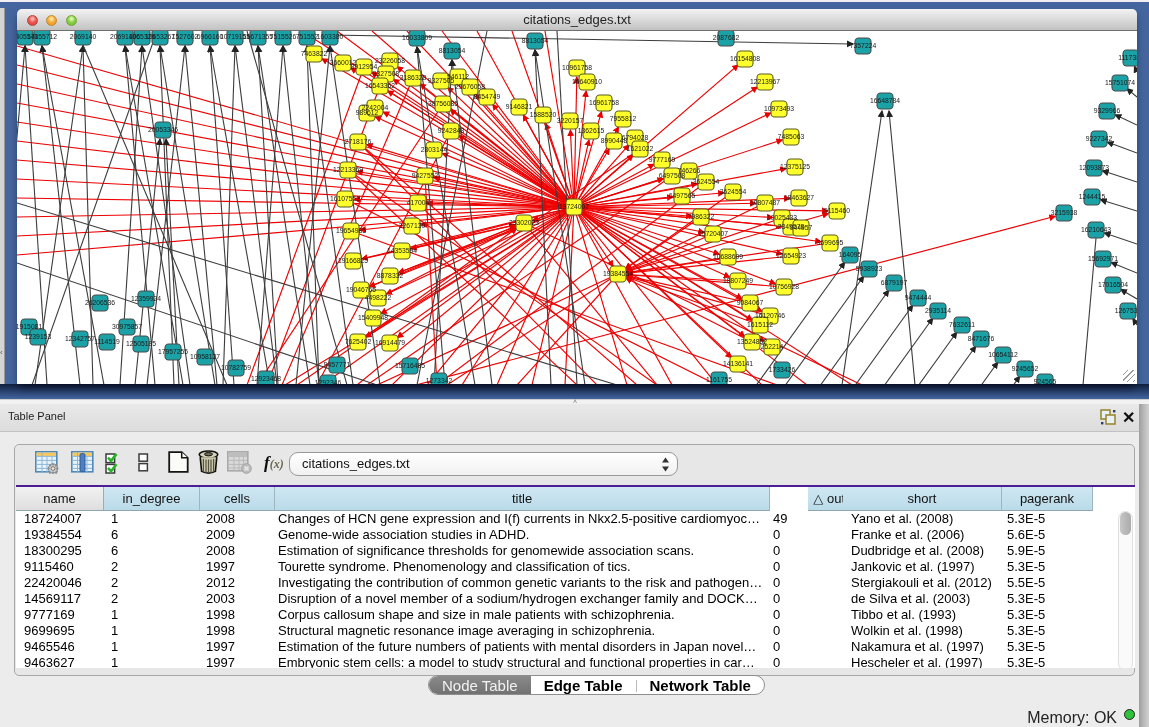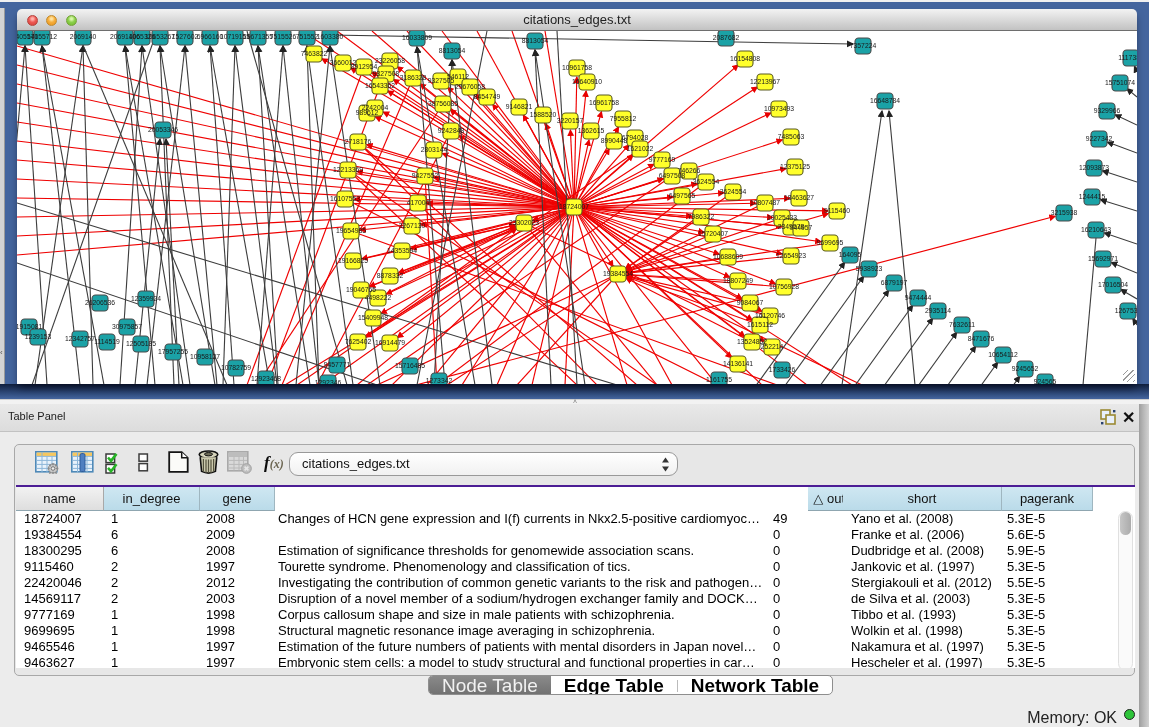--- a/index.html
+++ b/index.html
@@ -48,21 +48,21 @@
 .c0{left:8px;width:80px}
 .c1{left:95px;width:88px}
 .c2{left:190px;width:68px}
 .c3{left:262px;width:492px}
 .c4{left:757px;width:70px}
 .c5{left:835px;width:150px}
 .c6{left:991px;width:86px}
 #vsb{position:absolute;right:2px;top:24px;width:15px;height:160px;background:#fafafa;border:1px solid #e0e0e0;border-radius:8px}
 #vsb .th{position:absolute;left:1px;top:0px;width:11px;height:23px;background:linear-gradient(90deg,#c6c6c6,#ababab);border-radius:6px}
 
-#tabs{position:absolute;left:428px;top:243px;height:20px;display:flex;border:1px solid #8e8e8e;border-radius:5px;overflow:hidden;background:#fff;font-size:19px}
+#tabs{position:absolute;left:428px;top:243px;height:20px;display:flex;border:1px solid #8e8e8e;border-radius:10px;overflow:hidden;background:#fff;font-size:15px}
 #tabs .tab{height:20px;line-height:19px;padding:0 13px;color:#000;font-weight:bold}
 #tabs .sel{background:linear-gradient(#8a8a8a,#6f6f6f);color:#f2f2f2;font-weight:normal}
 #tabs .sep{width:1px;height:12px;background:#bbb;margin-top:4px}
 
 #status{position:absolute;left:0;top:700px;width:100%;height:27px}
 #status .m{position:absolute;right:32px;top:9px;font-size:16px;color:#222}
 #status .dot{position:absolute;right:14px;top:9px;width:11px;height:11px;border-radius:50%;background:#2ec43a;border:1.5px solid #222}
 
 .ic{position:absolute;top:7px}
 </style></head>
@@ -645,39 +645,41 @@
    <div class="ic" style="left:249px;top:8px;font:italic bold 17px 'Liberation Serif',serif;color:#0a0a0a">f<span style="font-size:12px;color:#6b6550">(x)</span></div>
    <div id="combo">citations_edges.txt<svg class="st" viewBox="0 0 9 15">
               <path d="M4.5 0.5 L8 5.5 L1 5.5 Z" fill="#333"></path>
               <path d="M4.5 14.5 L8 9.5 L1 9.5 Z" fill="#333"></path>
             </svg></div>
   </div>
   <div id="table">
    <div id="thead">
     <div class="h h0">name</div>
             <div class="h h1">in_degree</div>
-            <div class="h h2">gene</div>
+            <div class="h h2">cells</div>
+    <div class="h h3">title</div>
             <div class="h h4">△ out_de…</div>
             <div class="h h5">short</div>
     <div class="h h6">pagerank</div>
    </div>
    <div id="rows">
             <div class="tr">
               <div class="c0">18724007</div>
               <div class="c1">1</div>
               <div class="c2">2008</div>
               <div class="c3">Changes of HCN gene expression and I(f) currents in Nkx2.5-positive cardiomyoc…</div>
               <div class="c4">49</div>
               <div class="c5">Yano et al. (2008)</div>
               <div class="c6">5.3E-5</div>
             </div>
 <div class="tr">
               <div class="c0">19384554</div>
               <div class="c1">6</div>
               <div class="c2">2009</div>
+              <div class="c3">Genome-wide association studies in ADHD.</div>
               <div class="c4">0</div>
               <div class="c5">Franke et al. (2006)</div>
               <div class="c6">5.6E-5</div>
             </div>
 <div class="tr">
               <div class="c0">18300295</div>
               <div class="c1">6</div>
               <div class="c2">2008</div>
               <div class="c3">Estimation of significance thresholds for genomewide association scans.</div>
               <div class="c4">0</div>

